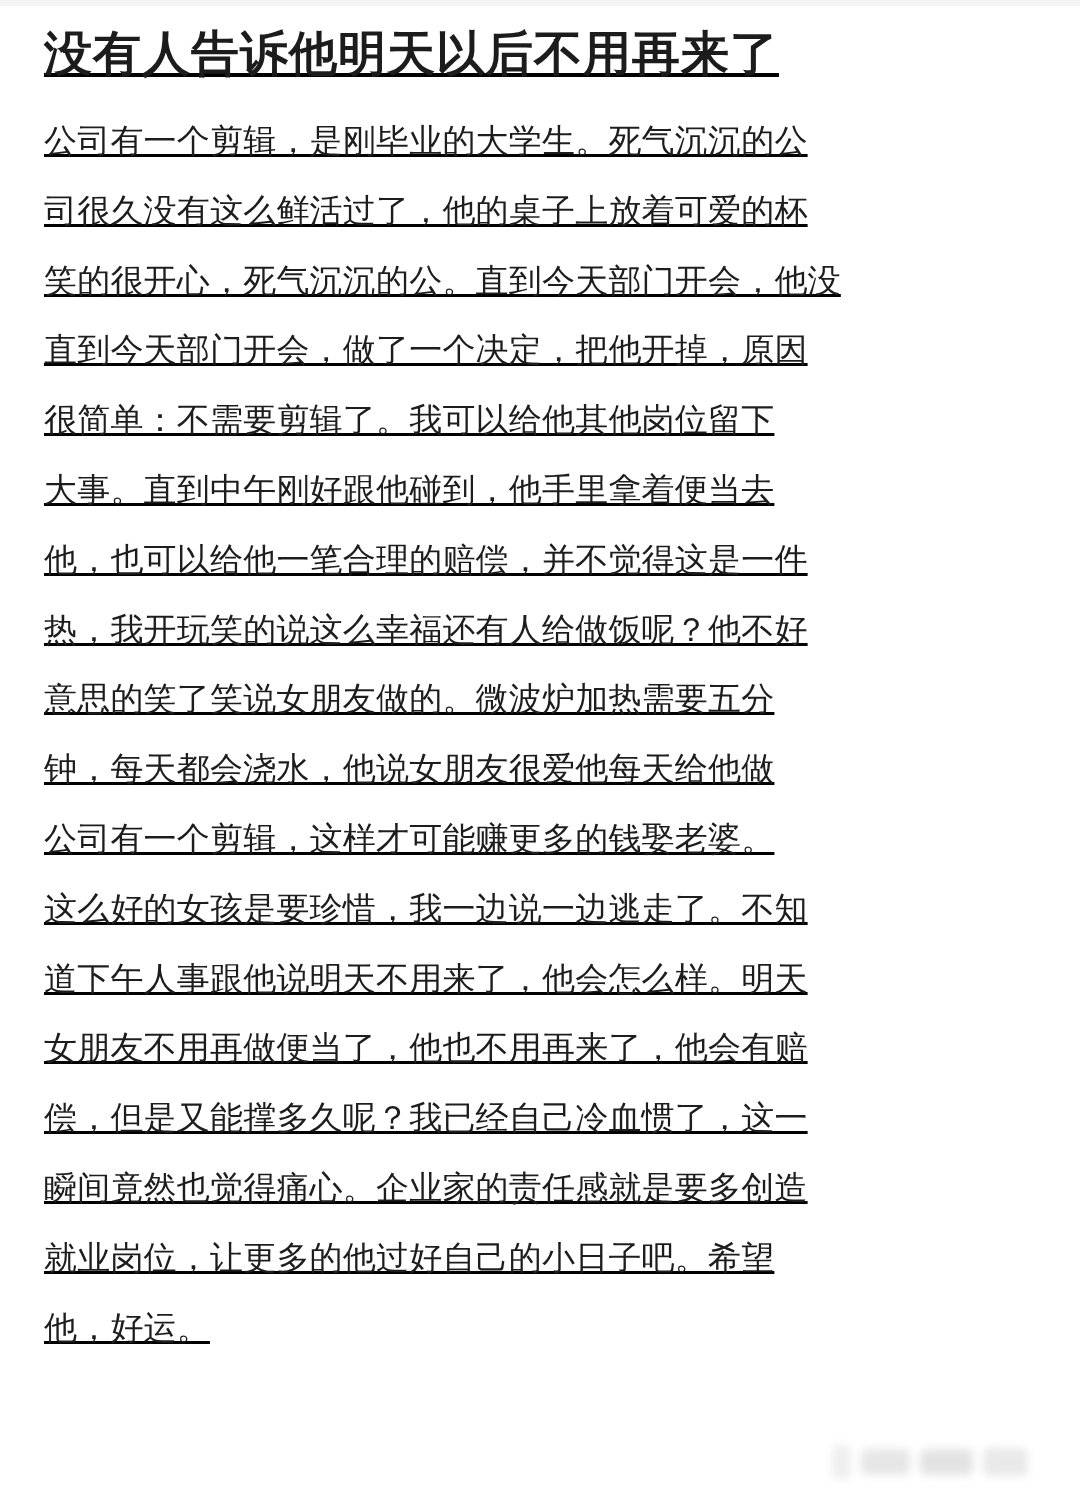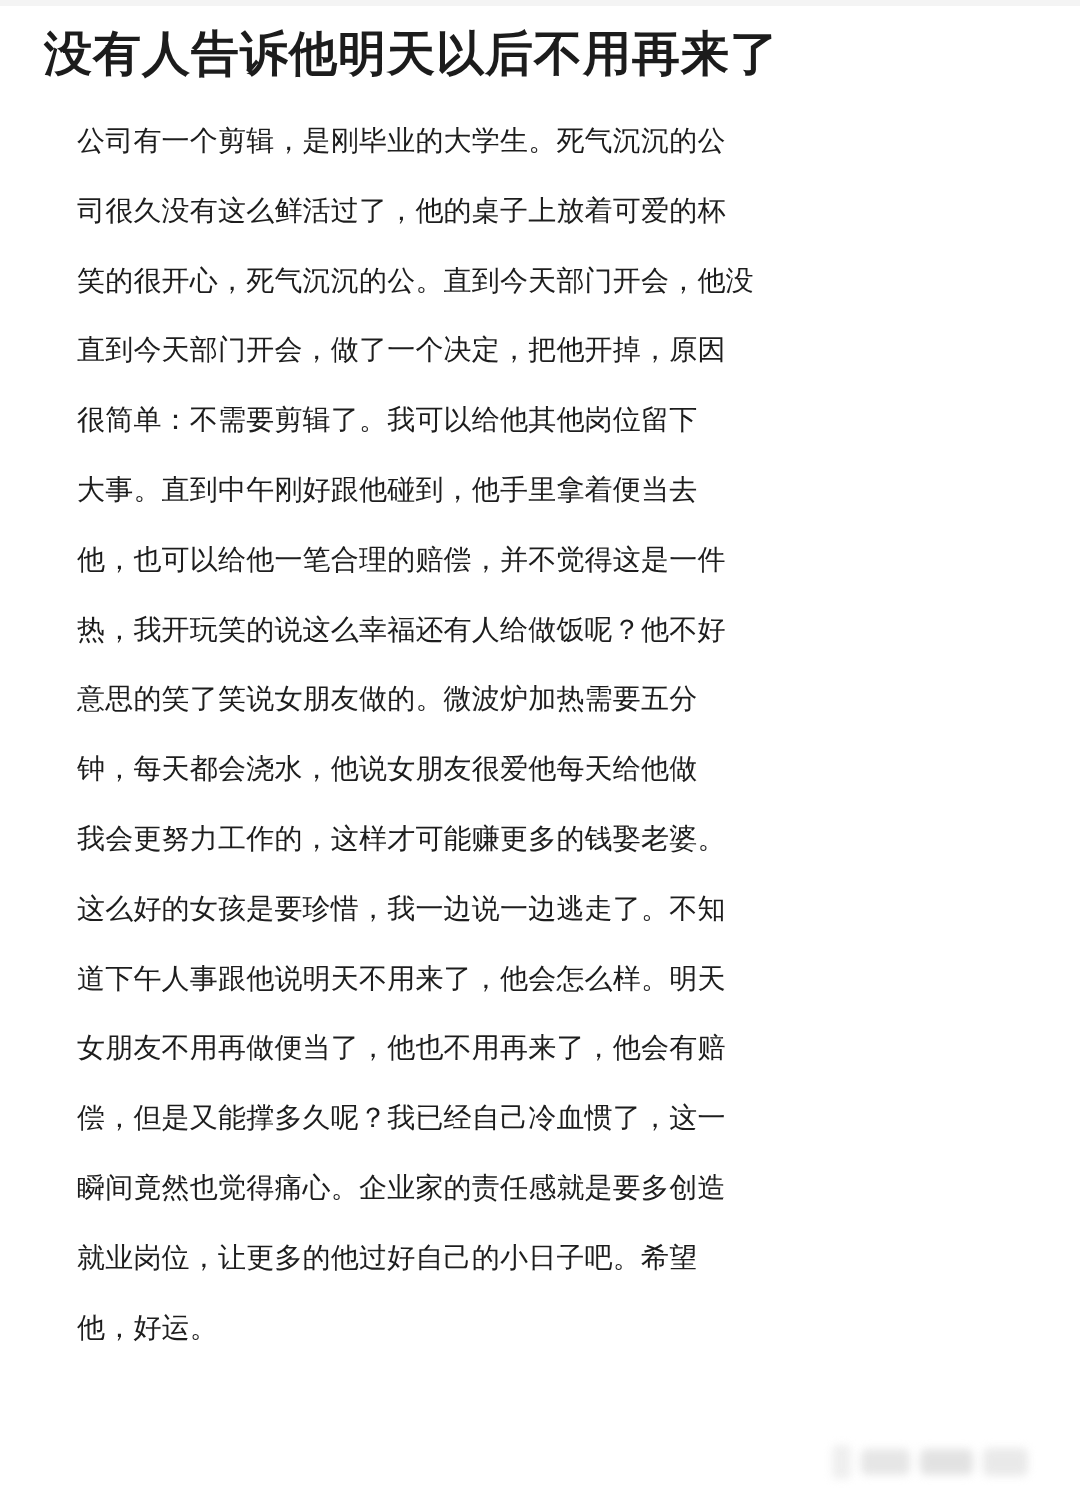--- a/index.html
+++ b/index.html
@@ -11,20 +11,21 @@
     width: 1080px;
     height: 1493px;
     position: relative;
     overflow: hidden;
     font-family: "Liberation Sans", "DejaVu Sans", sans-serif;
   }
   .page {
     position: absolute;
     inset: 0;
     background: #ffffff;
+    text-decoration: underline;
   }
   .top-edge {
     position: absolute;
     top: 0; left: 0; right: 0;
     height: 6px;
     background: #f4f4f4;
   }
   .title {
     margin: 0;
     padding: 24px 44px 0 44px;
@@ -33,26 +34,25 @@
     font-weight: 700;
     color: #1c1c1c;
     letter-spacing: 1px;
     white-space: nowrap;
   }
   .body-text {
     margin-top: 22px;
     padding: 0 44px;
   }
   .line {
-    font-size: 28px;
+    font-size: 33px;
     line-height: 69.8px;
     color: #1d1d1d;
     letter-spacing: 0.2px;
     white-space: nowrap;
-    margin-left: 33px;
   }
   .watermark {
     position: absolute;
     left: 832px;
     top: 1441px;
     width: 196px;
     height: 42px;
     display: flex;
     align-items: center;
     gap: 10px;
@@ -81,21 +81,21 @@
     <div class="line">公司有一个剪辑，是刚毕业的大学生。死气沉沉的公</div>
     <div class="line">司很久没有这么鲜活过了，他的桌子上放着可爱的杯</div>
     <div class="line">笑的很开心，死气沉沉的公。直到今天部门开会，他没</div>
     <div class="line">直到今天部门开会，做了一个决定，把他开掉，原因</div>
     <div class="line">很简单：不需要剪辑了。我可以给他其他岗位留下</div>
     <div class="line">大事。直到中午刚好跟他碰到，他手里拿着便当去</div>
     <div class="line">他，也可以给他一笔合理的赔偿，并不觉得这是一件</div>
     <div class="line">热，我开玩笑的说这么幸福还有人给做饭呢？他不好</div>
     <div class="line">意思的笑了笑说女朋友做的。微波炉加热需要五分</div>
     <div class="line">钟，每天都会浇水，他说女朋友很爱他每天给他做</div>
-    <div class="line">我会更努力工作的，这样才可能赚更多的钱娶老婆。</div>
+    <div class="line">公司有一个剪辑，这样才可能赚更多的钱娶老婆。</div>
     <div class="line">这么好的女孩是要珍惜，我一边说一边逃走了。不知</div>
     <div class="line">道下午人事跟他说明天不用来了，他会怎么样。明天</div>
     <div class="line">女朋友不用再做便当了，他也不用再来了，他会有赔</div>
     <div class="line">偿，但是又能撑多久呢？我已经自己冷血惯了，这一</div>
     <div class="line">瞬间竟然也觉得痛心。企业家的责任感就是要多创造</div>
     <div class="line">就业岗位，让更多的他过好自己的小日子吧。希望</div>
     <div class="line">他，好运。</div>
   </div>
 
   <div class="watermark">

